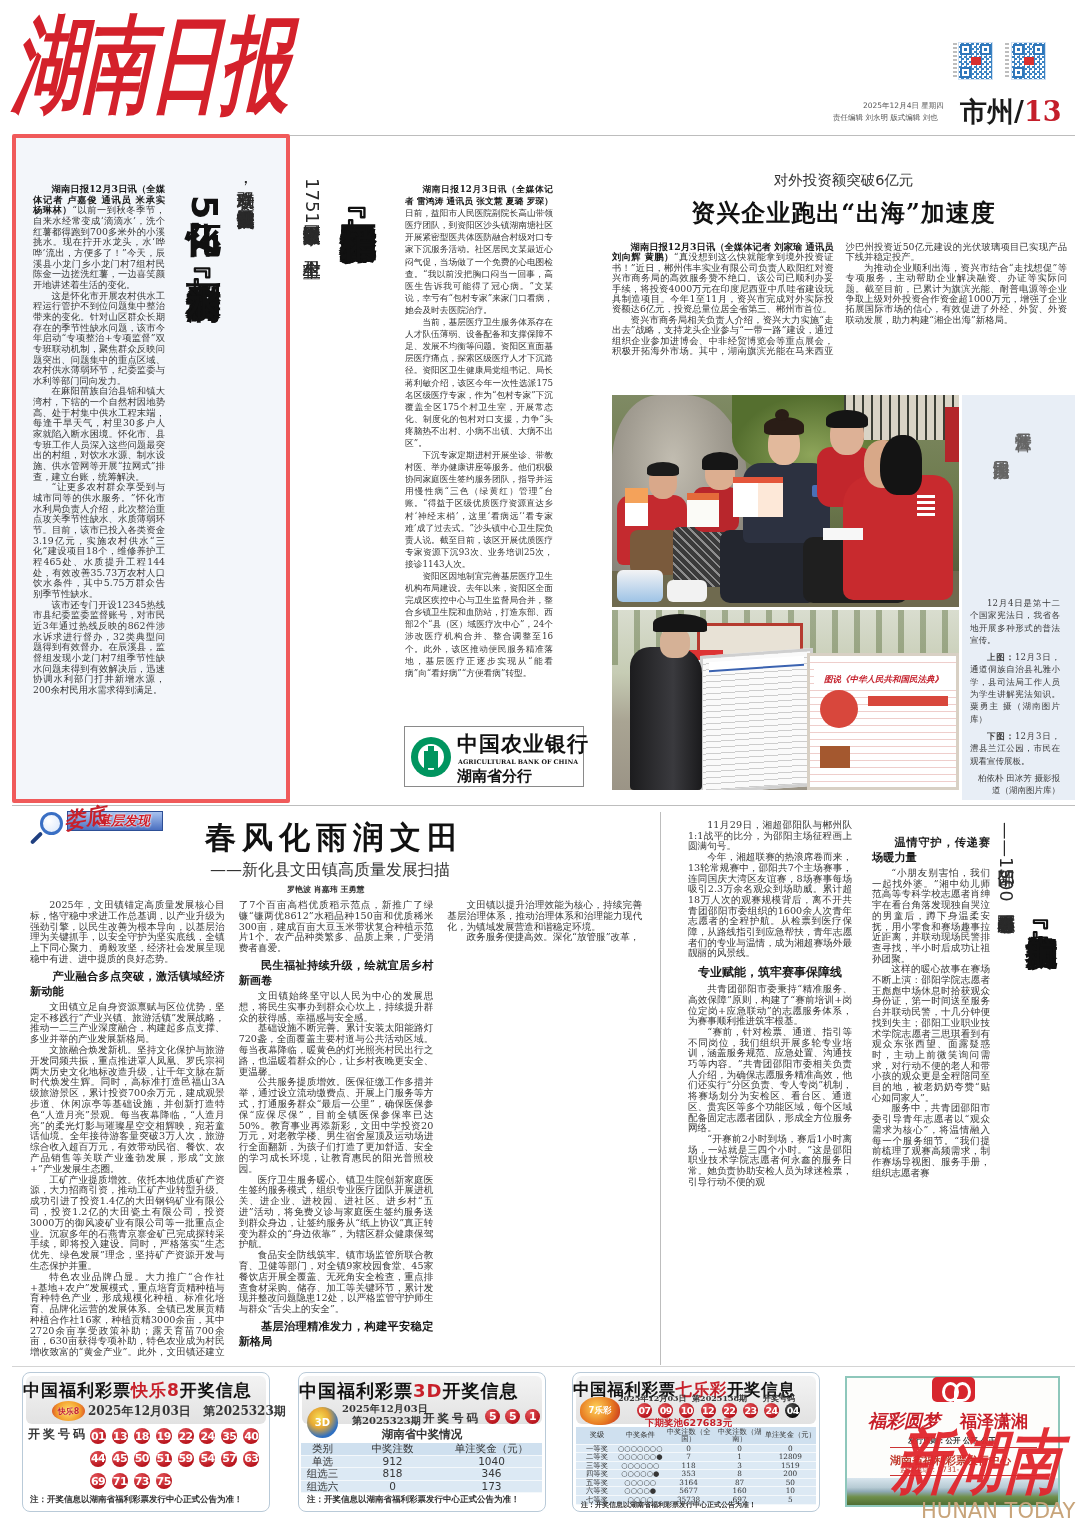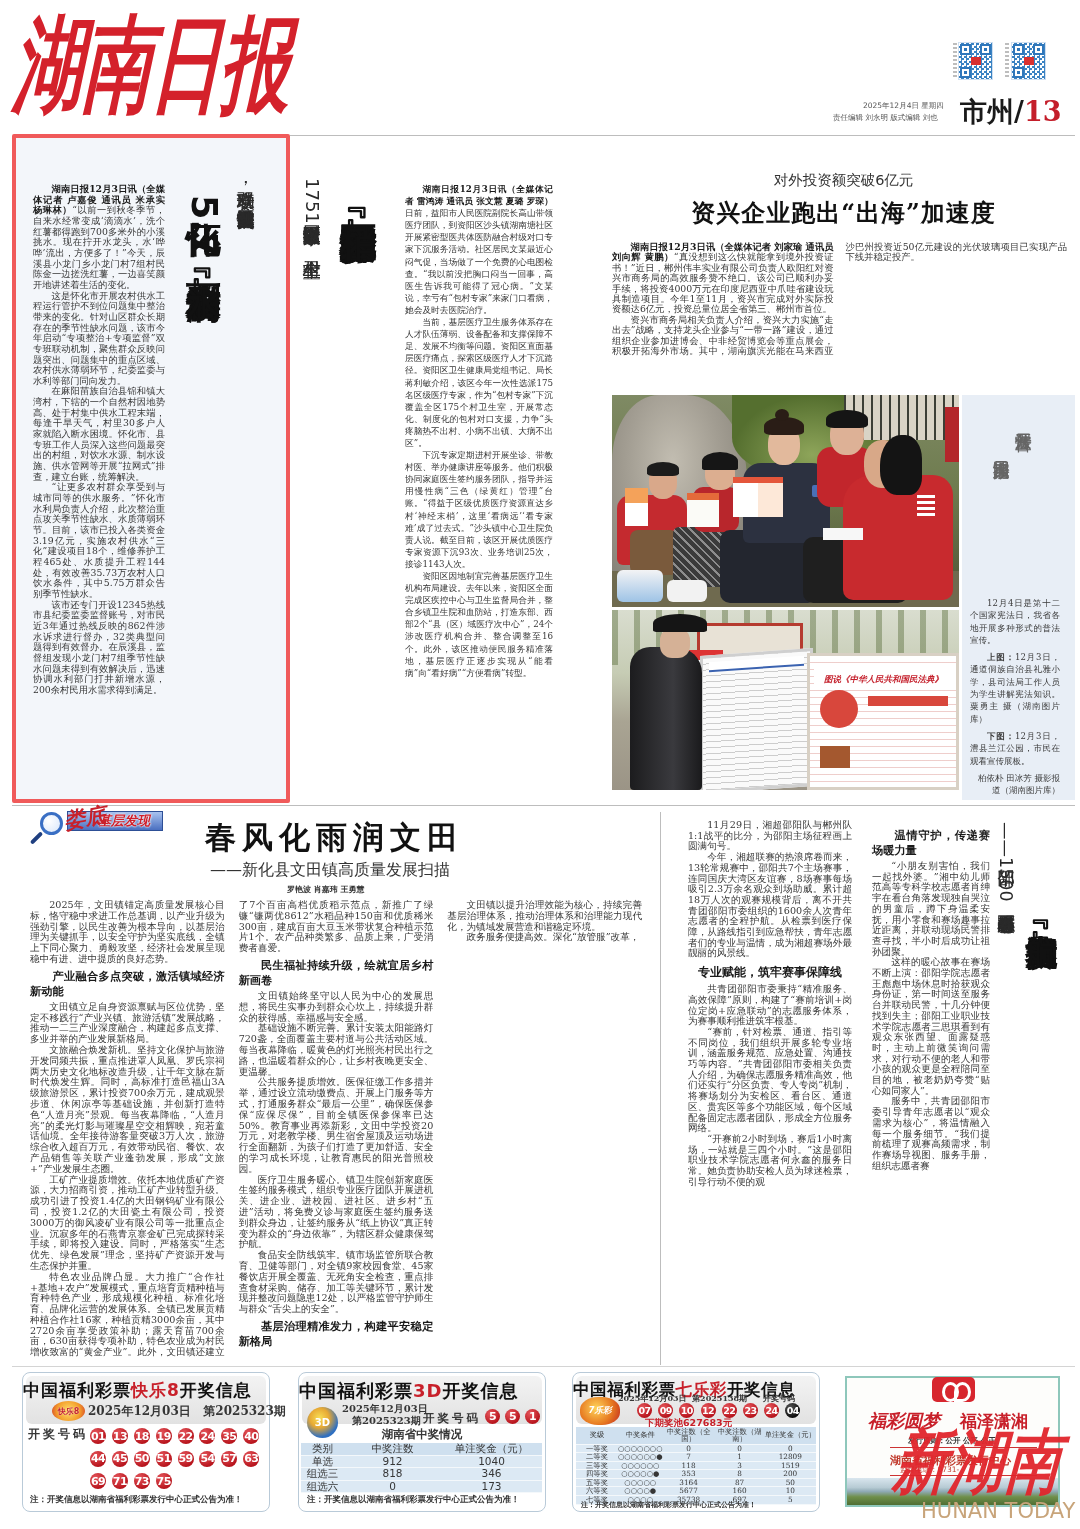--- a/index.html
+++ b/index.html
@@ -86,21 +86,21 @@
 .ball{display:flex;align-items:center;justify-content:center;border-radius:50%;background:radial-gradient(circle at 35% 30%,#e6575d,#b8151d 70%);color:#fff;font-family:"DejaVu Sans","Liberation Sans",sans-serif;font-weight:bold;letter-spacing:-0.6px;}
 .ball.blk{background:radial-gradient(circle at 35% 30%,#555,#0d0d0d 70%);}
 .kl8-grid{left:67px;top:55px;display:grid;grid-template-columns:repeat(8,16px);column-gap:5.9px;row-gap:6.5px;}
 .kl8-grid .ball{width:16px;height:16px;font-size:11px;}
 .lnote{font-size:8.5px;font-weight:bold;color:#333;white-space:nowrap;}
 .ltab{border-collapse:collapse;background:#dce9f4;}
 .ltab td,.ltab th{padding:0;text-align:center;font-weight:normal;border-bottom:1px solid #f4f8fb;white-space:nowrap;}
 .ltab th{background:#cfe0ef;}
 .logo-kl8{left:29px;top:28px;width:33px;height:20px;border-radius:50%;background:radial-gradient(circle at 50% 50%,#ffe06a,#f39c2a 60%,#d23a2a);font-size:8px;font-weight:bold;color:#c41e2a;display:flex;align-items:center;justify-content:center;text-shadow:0 0 1px #fff;}
 .logo-3d{left:8px;top:34px;width:31px;height:31px;border-radius:50%;background:radial-gradient(circle at 40% 35%,#f8de55,#e7a934 35%,#2f6fc0 70%);color:#fff;font-size:10px;font-weight:bold;display:flex;align-items:center;justify-content:center;}
-.logo-qlc{left:7px;top:24px;width:40px;height:28px;border-radius:45%;background:radial-gradient(circle at 40% 40%,#ffd45a,#e77b22 55%,#c0241f);color:#fff;font-size:8.5px;font-weight:bold;display:flex;align-items:center;justify-content:center;font-style:italic;}
+.logo-qlc{left:7px;top:24px;width:40px;height:28px;border-radius:45%;background:radial-gradient(circle at 40% 40%,#ffd45a,#e77b22 55%,#c0241f);color:#fff;font-size:8.5px;font-weight:bold;display:flex;align-items:center;justify-content:center;}
 
 
 .fc{left:845px;top:1376px;width:215px;height:131px;border:2px solid #8ec7bb;background:#fdfdfb;}
 .fc-logo{left:85px;top:-1px;width:43px;height:25px;background:#d7262e;border-radius:5px;}
 .fc-logo::before{content:"";position:absolute;left:10px;top:5px;width:11px;height:14px;border:3px solid #fff;border-radius:50%;}
 .fc-logo::after{content:"";position:absolute;left:22px;top:5px;width:11px;height:14px;border:3px solid #fff;border-radius:50% 50% 50% 0;}
 .fc-s1{left:21px;top:31px;font-size:18px;font-weight:bold;font-style:italic;color:#c8202a;white-space:nowrap;}
 .fc-s2{left:113px;top:32px;font-size:17px;font-weight:bold;color:#c8202a;white-space:nowrap;}
 .fc-small{font-size:7.5px;white-space:nowrap;}
 .fc-pano{left:0;top:100px;width:211px;height:27px;background:linear-gradient(180deg,#d9e6ee 0%,#b7cbd4 35%,#8faab4 50%,#6f8f4a 70%,#4f6e33 100%);}
@@ -151,26 +151,33 @@
 
   <div class="a v zy-sub sans">175名区级医疗专家对口支援全区175个村卫生室</div>
   <div class="a v zy-hl sans">资阳区优质医疗直达乡村『神经末梢』</div>
   <div class="a body zy-text">
     <p><span class="lead">湖南日报12月3日讯（全媒体记者 雷鸿涛 通讯员 张文慧 夏璐 罗琛）</span><span>日前，益阳市人民医院副院长高山带领医疗团队，到资阳区沙头镇湖南塘社区开展紧密型医共体医防融合村级对口专家下沉服务活动。社区居民文某最近心闷气促，当场做了一个免费的心电图检查。“我以前没把胸口闷当一回事，高医生告诉我可能得了冠心病。”文某说，幸亏有“包村专家”来家门口看病，她会及时去医院治疗。</span></p>
     <p>当前，基层医疗卫生服务体系存在人才队伍薄弱、设备配备和支撑保障不足、发展不均衡等问题。资阳区直面基层医疗痛点，探索区级医疗人才下沉路径。资阳区卫生健康局党组书记、局长蒋利敏介绍，该区今年一次性选派175名区级医疗专家，作为“包村专家”下沉覆盖全区175个村卫生室，开展常态化、制度化的包村对口支援，力争“头疼脑热不出村、小病不出镇、大病不出区”。</p>
     <p>下沉专家定期进村开展坐诊、带教村医、举办健康讲座等服务。他们积极协同家庭医生签约服务团队，指导并运用慢性病“三色（绿黄红）管理”台账。“得益于区级优质医疗资源直达乡村‘神经末梢’，这里‘看病远’‘看专家难’成了过去式。”沙头镇中心卫生院负责人说。截至目前，该区开展优质医疗专家资源下沉93次、业务培训25次，接诊1143人次。</p>
     <p>资阳区因地制宜完善基层医疗卫生机构布局建设。去年以来，资阳区全面完成区疾控中心与卫生监督局合并，整合乡镇卫生院和血防站，打造东部、西部2个“县（区）域医疗次中心”，24个涉改医疗机构合并、整合调整至16个。此外，该区推动便民服务精准落地，基层医疗正逐步实现从“能看病”向“看好病”“方便看病”转型。</p>
   </div>
 
+  <div class="a abc">
+    <div class="a abc-logo"></div>
+    <div class="a abc-cn serif">中国农业银行</div>
+    <div class="a abc-en serif">AGRICULTURAL BANK OF CHINA</div>
+    <div class="a abc-br serif">湖南省分行</div>
+  </div>
 
   <div class="a zx-kicker sans">对外投资额突破6亿元</div>
   <div class="a zx-hl serif">资兴企业跑出“出海”加速度</div>
   <div class="a body zx-body">
     <p><span class="lead">湖南日报12月3日讯（全媒体记者 刘家瑜 通讯员 刘向辉 黄鹏）</span><span>“真没想到这么快就能拿到境外投资证书！”近日，郴州伟丰实业有限公司负责人欧阳红对资兴市商务局的高效服务赞不绝口。该公司已顺利办妥手续，将投资4000万元在印度尼西亚中爪哇省建设玩具制造项目。今年1至11月，资兴市完成对外实际投资额达6亿元，投资总量位居全省第三、郴州市首位。</span></p>
     <p>资兴市商务局相关负责人介绍，资兴大力实施“走出去”战略，支持龙头企业参与“一带一路”建设，通过组织企业参加进博会、中非经贸博览会等重点展会，积极开拓海外市场。其中，湖南旗滨光能在马来西亚沙巴州投资近50亿元建设的光伏玻璃项目已实现产品下线并稳定投产。</p>
+    <p>为推动企业顺利出海，资兴市结合“走找想促”等专项服务，主动帮助企业解决融资、办证等实际问题。截至目前，已累计为旗滨光能、耐普电源等企业争取上级对外投资合作资金超1000万元，增强了企业拓展国际市场的信心，有效促进了外经、外贸、外资联动发展，助力构建“湘企出海”新格局。</p>
   </div>
 
   <div class="a photo ph-top">
     <div class="s" style="left:0;top:0;width:135px;height:190px;background:radial-gradient(ellipse at 45% 35%,#c2bdb1 0%,#a29d92 45%,#7d796f 100%);border-radius:35% 45% 5% 5%"></div>
     <div class="s" style="left:120px;top:0;width:160px;height:85px;background:radial-gradient(ellipse at 50% 70%,#8ea55a,#556f2f 70%);border-radius:0 0 50% 50%"></div>
     <div class="s" style="left:232px;top:0;width:115px;height:45px;background:repeating-linear-gradient(90deg,#3c3f36 0 2px,#d9d4c6 2px 9px)"></div>
     <div class="s" style="left:0;top:176px;width:347px;height:36px;background:#6f6a4f"></div>
     <div class="s" style="left:333px;top:12px;width:16px;height:55px;background:#b3262b"></div>
 
     <div class="s" style="left:5px;top:100px;width:70px;height:70px;background:#c42a2f;border-radius:14px 14px 6px 6px"></div>
@@ -267,21 +274,21 @@
 
   <div class="a body xc xc-a">
     <p>11月29日，湘超邵阳队与郴州队1:1战平的比分，为邵阳主场征程画上圆满句号。</p>
     <p>今年，湘超联赛的热浪席卷而来，13轮常规赛中，邵阳共7个主场赛事，连同国庆大湾区友谊赛，8场赛事每场吸引2.3万余名观众到场助威。累计超18万人次的观赛规模背后，离不开共青团邵阳市委组织的1600余人次青年志愿者的全程护航。从检票到医疗保障，从路线指引到应急帮扶，青年志愿者们的专业与温情，成为湘超赛场外最靓丽的风景线。</p>
     <h3>专业赋能，筑牢赛事保障线</h3>
     <p>共青团邵阳市委秉持“精准服务、高效保障”原则，构建了“赛前培训+岗位定岗+应急联动”的志愿服务体系，为赛事顺利推进筑牢根基。</p>
     <p>“赛前，针对检票、通道、指引等不同岗位，我们组织开展多轮专业培训，涵盖服务规范、应急处置、沟通技巧等内容。”共青团邵阳市委相关负责人介绍，为确保志愿服务精准高效，他们还实行“分区负责、专人专岗”机制，将赛场划分为安检区、看台区、通道区、贵宾区等多个功能区域，每个区域配备固定志愿者团队，形成全方位服务网络。</p>
     <p>“开赛前2小时到场，赛后1小时离场，一站就是三四个小时。”这是邵阳职业技术学院志愿者何永鑫的服务日常。她负责协助安检人员为球迷检票，引导行动不便的观</p>
   </div>
   <div class="a body xc xc-b">
-    <h3 style="margin-top:0">温情守护，传递赛场暖力量</h3>
+    <h3 style="margin-top:7px">温情守护，传递赛场暖力量</h3>
     <p>“小朋友别害怕，我们一起找外婆。”湘中幼儿师范高等专科学校志愿者肖绅宇在看台角落发现独自哭泣的男童后，蹲下身温柔安抚，用小零食和赛场趣事拉近距离，并联动现场民警排查寻找，半小时后成功让祖孙团聚。</p>
     <p>这样的暖心故事在赛场不断上演：邵阳学院志愿者王彪彪中场休息时拾获观众身份证，第一时间送至服务台并联动民警，十几分钟便找到失主；邵阳工业职业技术学院志愿者三思琪看到有观众东张西望、面露疑惑时，主动上前微笑询问需求，对行动不便的老人和带小孩的观众更是全程陪同至目的地，被老奶奶夸赞“贴心如同家人”。</p>
     <p>服务中，共青团邵阳市委引导青年志愿者以“观众需求为核心”，将温情融入每一个服务细节。“我们提前梳理了观赛高频需求，制作赛场导视图、服务手册，组织志愿者赛</p>
   </div>
   <div class="a v xc-sub sans">——邵阳1500余名青年志愿者书写暖心服务答卷</div>
   <div class="a v xc-hl serif">湘超赛场『青』力护航</div>
 
   <div class="a rule" style="left:12px;top:1366px;width:1063px;height:1px;background:#d4d4d4"></div>
 
   <div class="a lot" style="left:22px">

